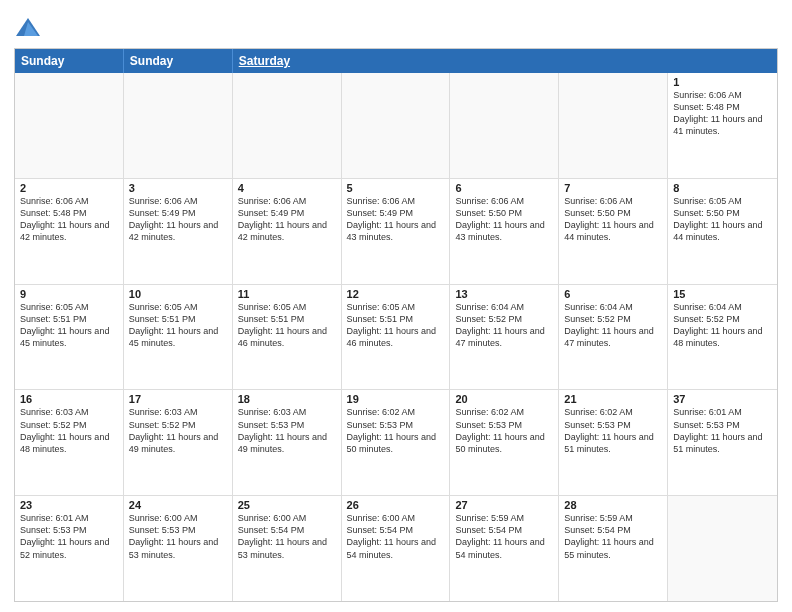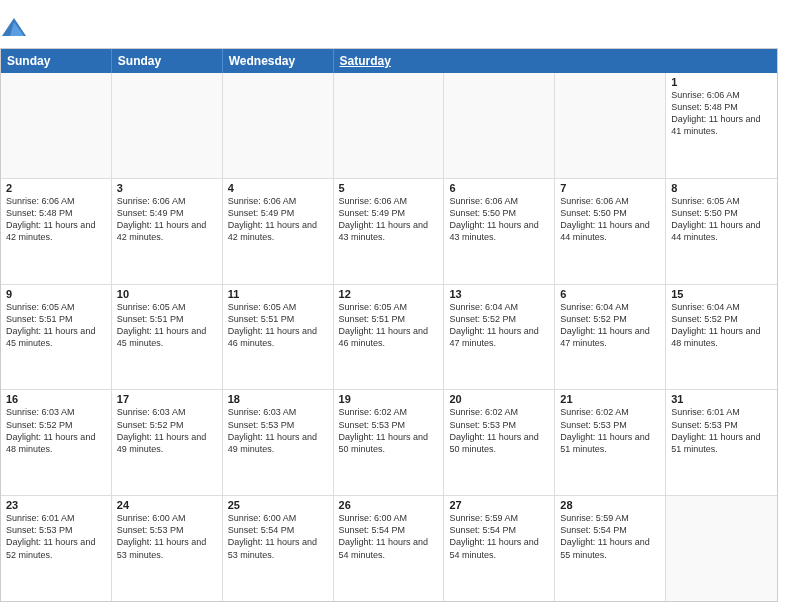--- a/index.html
+++ b/index.html
@@ -6,21 +6,21 @@
     body {
       width: 792px;
       height: 612px;
       font-family: Arial, sans-serif;
       background: #fff;
       overflow: hidden;
     }
     .page {
       width: 792px;
       height: 612px;
-      padding: 10px 14px 10px 0;
+      padding: 10px 14px 10px 14px;
       display: flex;
       flex-direction: column;
     }
     .header {
       display: flex;
       align-items: flex-start;
       justify-content: space-between;
       margin-bottom: 6px;
     }
     .logo {
@@ -144,21 +144,20 @@
     <div class="title-block">
       <div class="month-title"></div>
       <div class="location"></div>
     </div>
   </div>
 
   <div class="calendar">
     <div class="cal-header">
     <div class="cal-header-cell">Sunday</div>
         <div class="cal-header-cell">Sunday</div>
-        <div class="cal-header-cell">Wednesday</div>
         <div class="cal-header-cell">Saturday</div>
       </div>
     <div class="cal-body">
     <div class="cal-row">
           <div class="cal-cell empty"></div>
           <div class="cal-cell empty"></div>
           <div class="cal-cell empty"></div>
           <div class="cal-cell empty"></div>
           <div class="cal-cell empty"></div>
           <div class="cal-cell empty"></div>
@@ -288,21 +287,21 @@
 Sunset: 5:53 PM
 Daylight: 11 hours and 50 minutes.</div>
           </div>
           <div class="cal-cell">
             <span class="day-num">21</span>
             <div class="cell-text" style="white-space: pre-line;">Sunrise: 6:02 AM
 Sunset: 5:53 PM
 Daylight: 11 hours and 51 minutes.</div>
           </div>
           <div class="cal-cell">
-            <span class="day-num">31</span>
+            <span class="day-num">37</span>
             <div class="cell-text" style="white-space: pre-line;">Sunrise: 6:01 AM
 Sunset: 5:53 PM
 Daylight: 11 hours and 51 minutes.</div>
           </div>
         </div>
         <div class="cal-row">
           <div class="cal-cell">
             <span class="day-num">23</span>
             <div class="cell-text" style="white-space: pre-line;">Sunrise: 6:01 AM
 Sunset: 5:53 PM

